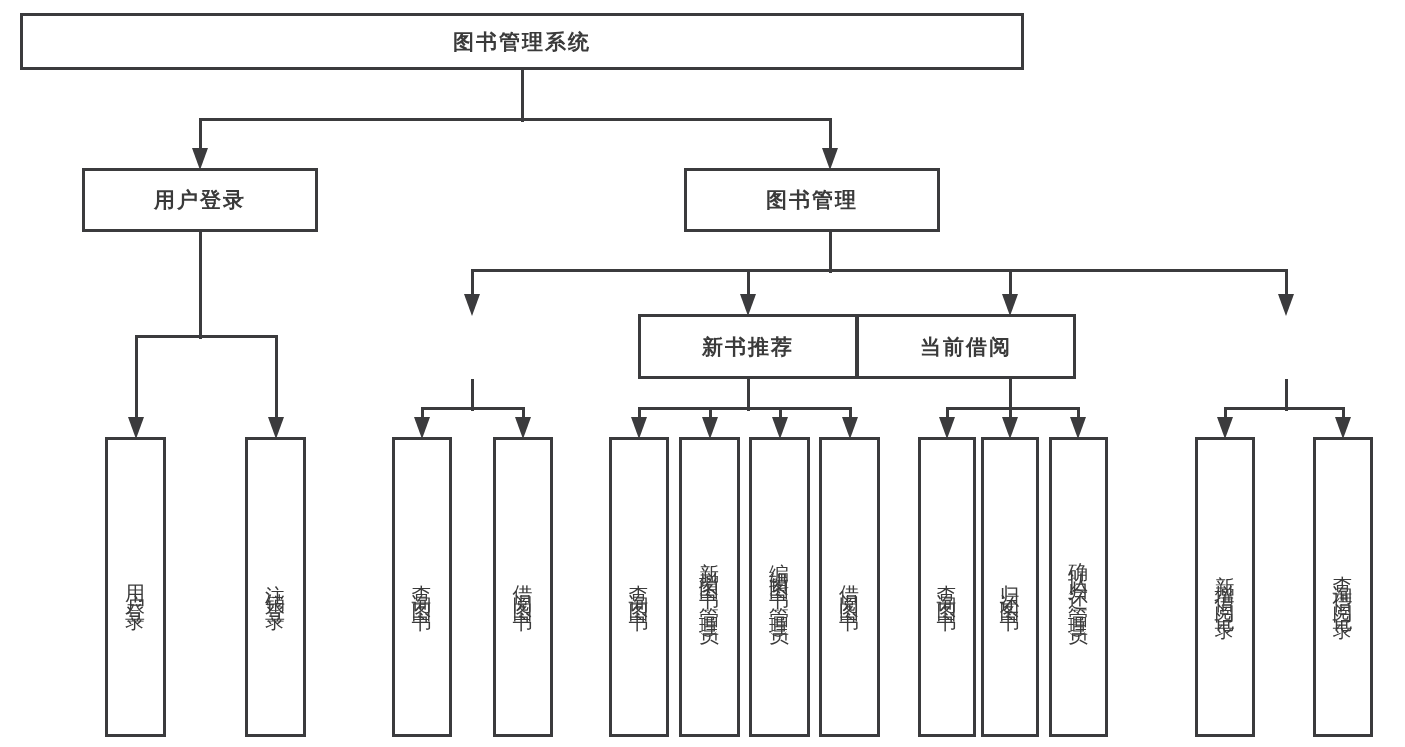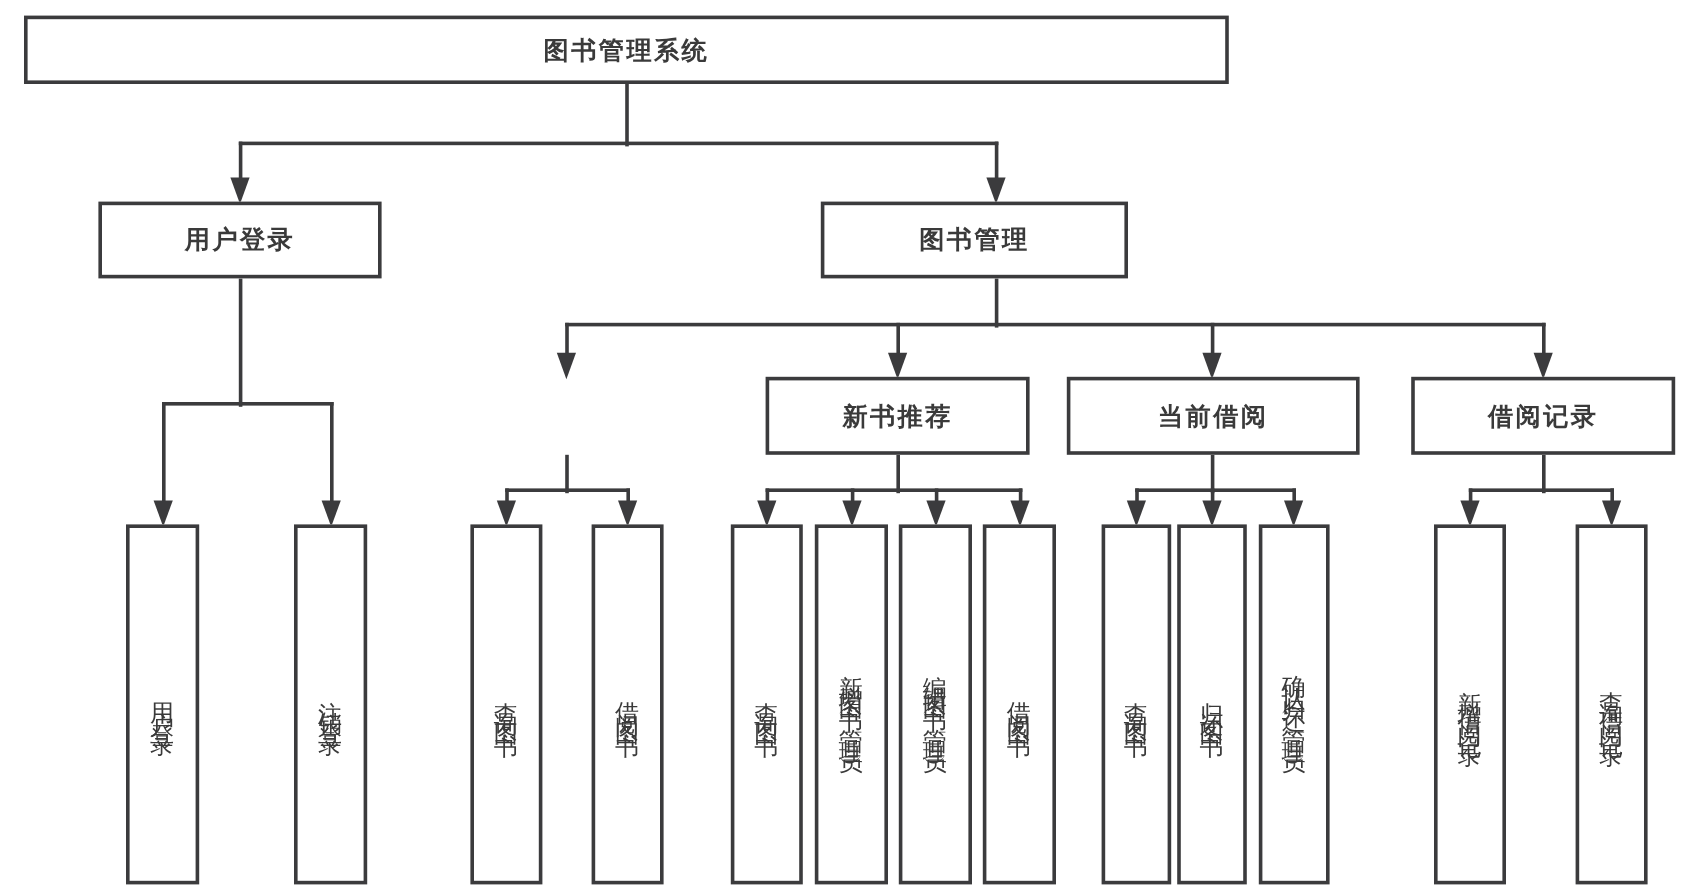--- a/index.html
+++ b/index.html
@@ -78,22 +78,21 @@
 <body>
 
 <div id="canvas">
 
   <div class="hnode" style="left:20px;top:13px;width:1004px;height:57px">图书管理系统</div>
 
   <div class="hnode" style="left:82px;top:168px;width:236px;height:64px">用户登录</div>
   <div class="hnode" style="left:684px;top:168px;width:256px;height:64px">图书管理</div>
 
   <div class="hnode" style="left:638px;top:314px;width:220px;height:65px">新书推荐</div>
-  <div class="hnode" style="left:889px;top:314px;width:244px;height:65px">当前借阅</div>
-  <div class="hnode" style="left:1176px;top:314px;width:220px;height:65px">借阅记录</div>
+  <div class="hnode" style="left:856px;top:314px;width:220px;height:65px">当前借阅</div>
 
   <div class="leaf" style="left:105px;width:61px">
     <span class="vtext">用户登录</span>
   </div>
   <div class="leaf" style="left:245px;width:61px">
     <span class="vtext">注销登录</span>
   </div>
 
   <div class="leaf" style="left:392px">
     <span class="vtext">查询图书</span>

